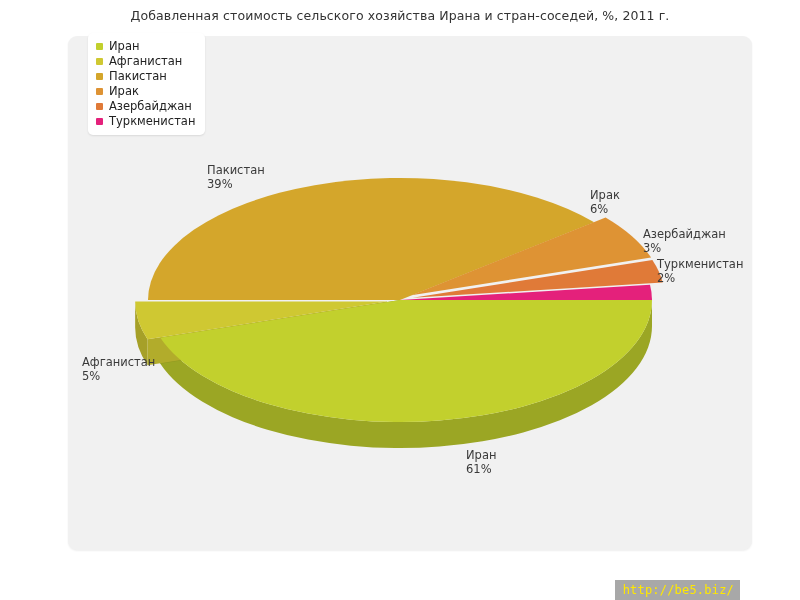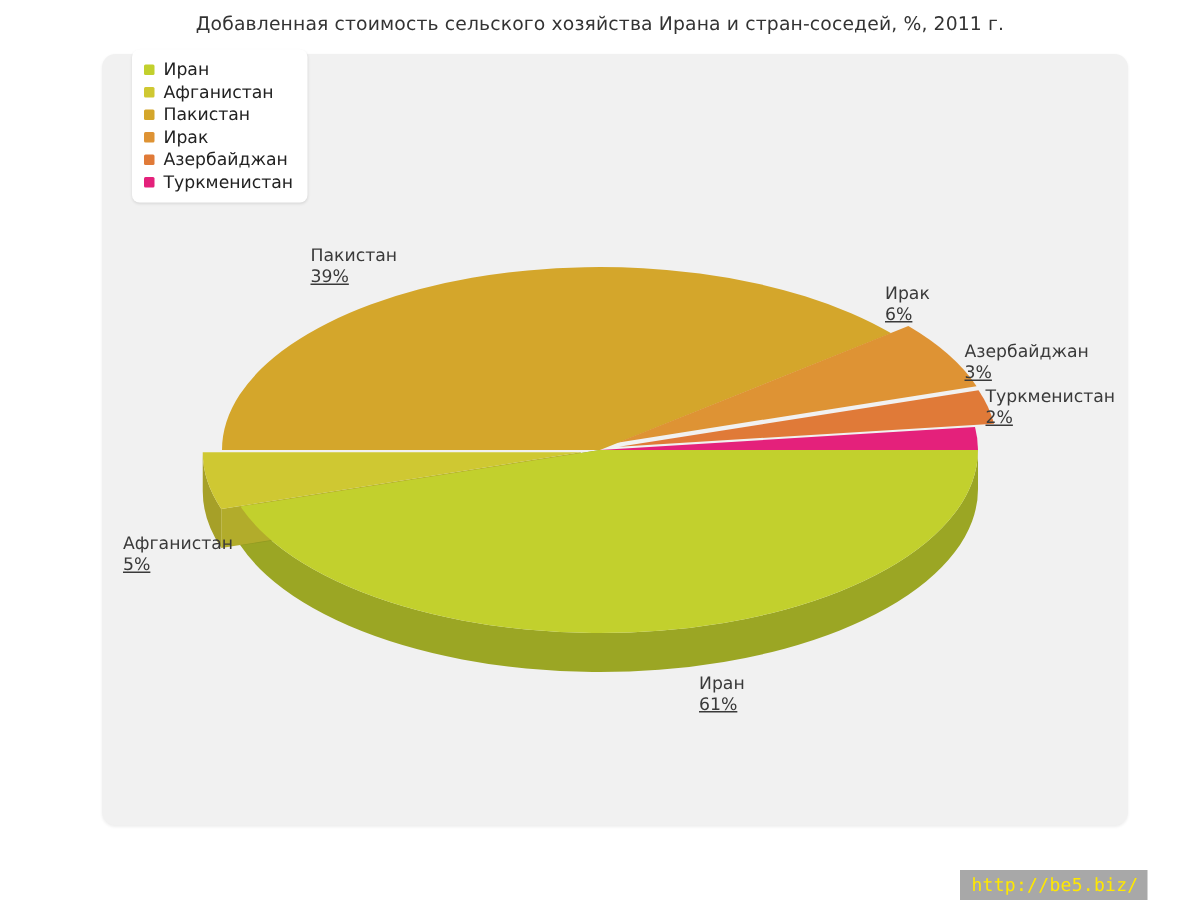--- a/index.html
+++ b/index.html
@@ -4,21 +4,21 @@
 <title>pie</title>
 <style>
   html,body{margin:0;padding:0;}
   body{
     width:800px;height:600px;
     background:#ffffff;
     font-family:"DejaVu Sans","Liberation Sans",sans-serif;
     overflow:hidden;
     position:relative;
   }
-  #stage{position:absolute;left:0;top:0;width:740px;height:600px;padding-left:25px;}
+  #stage{position:absolute;left:0;top:0;width:740px;height:600px;}
 
   
   .chart-title{
     position:absolute;left:0;top:8px;width:800px;
     text-align:center;
     font-size:12.5px;
     color:#333333;
     letter-spacing:.1px;
     white-space:nowrap;
   }
@@ -64,21 +64,21 @@
   #pie-svg{position:absolute;left:0;top:0;width:800px;height:600px;}
 
   
   .slice-label{
     position:absolute;
     font-size:11.5px;
     color:#3a3a3a;
     line-height:14px;
     white-space:nowrap;
   }
-  .slice-label .pct{display:block;text-decoration:underline;}
+  .slice-label .pct{display:block;}
 
   
   .watermark{
     position:absolute;
     right:0;bottom:0;
     background:#a8a8a8;
     color:#ffe800;
     font-family:"DejaVu Sans Mono","Liberation Mono",monospace;
     font-size:12px;
     line-height:18px;

